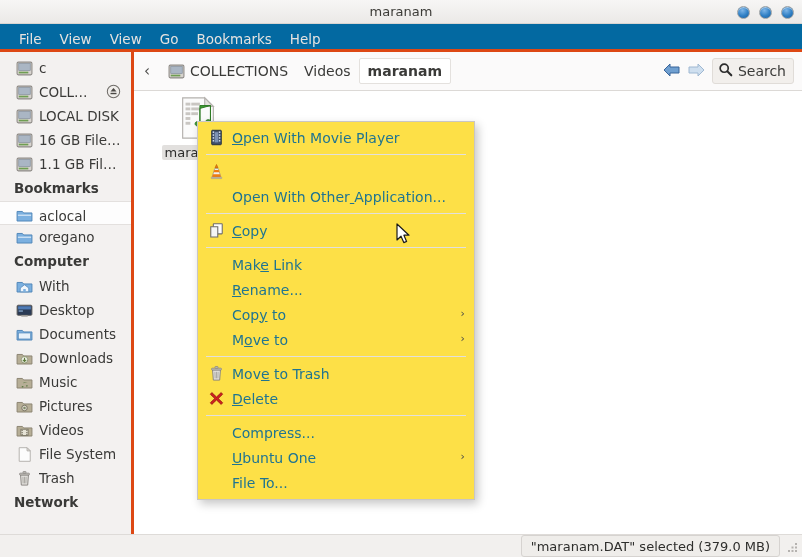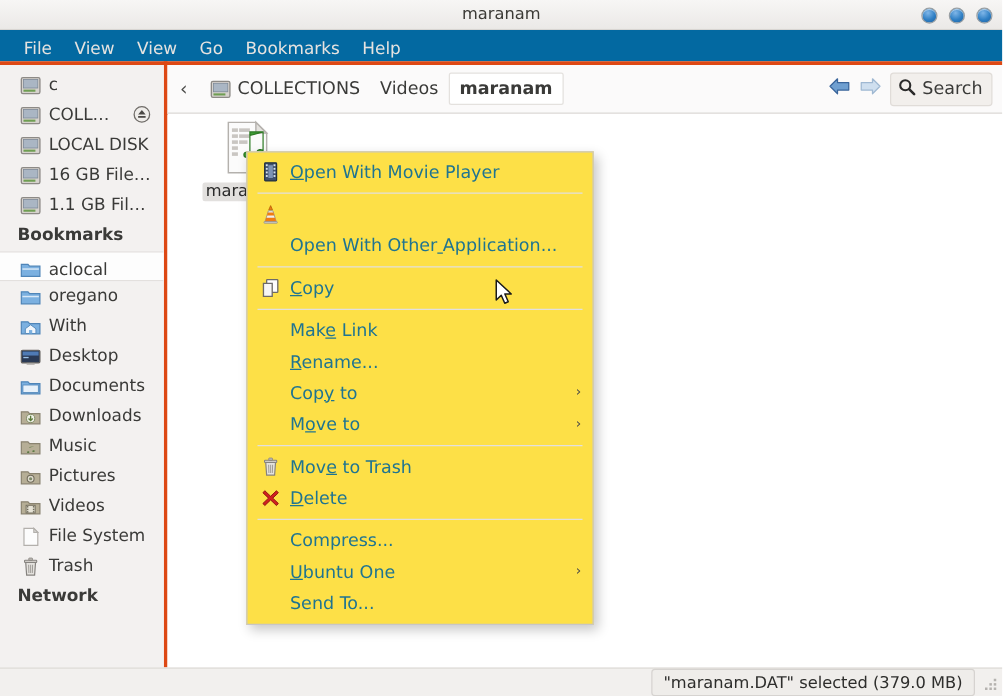--- a/index.html
+++ b/index.html
@@ -329,20 +329,21 @@
       </div>
       <div class="side-row">
         <span>
           <svg class="side-icon" width="17" height="17" viewBox="0 0 16 16">
             <path d="M1 4.2 H6 L7.2 5.6 H15 V13.2 H1 Z" fill="#7bb0e0" stroke="#4f85b8" stroke-width=".9"></path>
             <rect x="1.8" y="7.2" width="12.4" height="1.1" fill="#e9f2fa" opacity=".85"></rect>
           </svg>
         </span>
         <span class="side-label">oregano</span>
       </div>
+      <div class="side-heading">Computer</div>
       <div class="side-row">
         <span>
           <svg class="side-icon" width="17" height="17" viewBox="0 0 16 16">
             <path d="M1 4.2 H6 L7.2 5.6 H15 V13.2 H1 Z" fill="#7bb0e0" stroke="#4f85b8" stroke-width=".9"></path>
             <path d="M8 6.4 L12 9.4 V13 H4 V9.4 Z" fill="#f0f6fc" stroke="#4f85b8" stroke-width=".7"></path>
             <rect x="6.8" y="10.4" width="2.4" height="2.6" fill="#7bb0e0"></rect>
           </svg>
         </span>
         <span class="side-label">With</span>
       </div>
@@ -603,21 +604,21 @@
         <span class="mi-noicon"></span>
         <span class="mi-label">Compress...</span>
       </div>
       <div class="mi">
         <span class="mi-noicon"></span>
         <span class="mi-label"><u>U</u>buntu One</span>
         <span class="mi-arrow">›</span>
       </div>
       <div class="mi">
         <span class="mi-noicon"></span>
-        <span class="mi-label">Send To...</span>
+        <span class="mi-label">File To...</span>
       </div>
     </div>
 
   <div class="cursor">
     <svg width="16" height="23" viewBox="0 0 16 23">
       <path d="M1 1 L1 17 L5 13.2 L7.8 19.6 L10.6 18.4 L7.9 12.2 L13 12.2 Z" fill="#ffffff" stroke="#1a1a1a" stroke-width="1.2" stroke-linejoin="round"></path>
     </svg>
   </div>
 
   <div class="statusbar">

